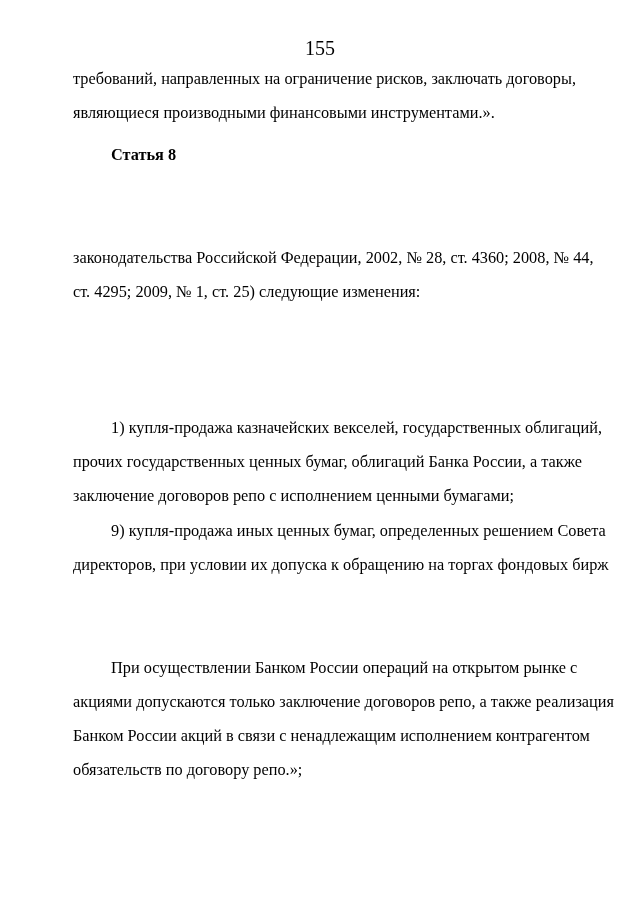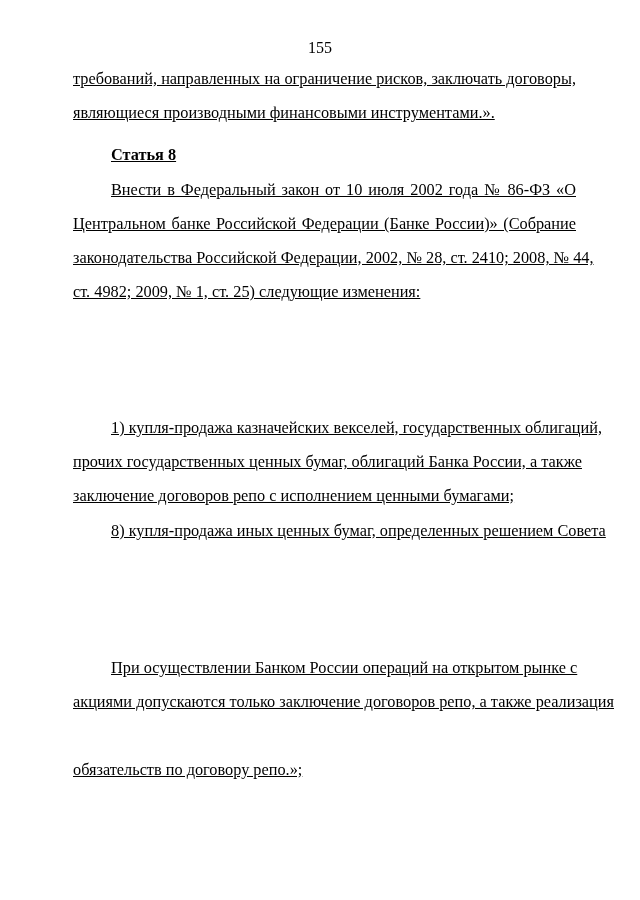--- a/index.html
+++ b/index.html
@@ -5,50 +5,50 @@
   html, body { margin: 0; padding: 0; background: #ffffff; }
   body { width: 640px; height: 900px; position: relative; overflow: hidden; }
   .page {
     position: absolute; left: 0; top: 0; width: 640px; height: 900px;
     background: #ffffff; color: #000000;
     font-family: "Liberation Serif", "DejaVu Serif", serif;
     font-size: 16.3px;
   }
   .page-number {
     position: absolute; top: 38px; left: 0; width: 640px;
-    text-align: center; font-size: 16px; line-height: 20px;
+    text-align: center; font-size: 20px; line-height: 20px;
   }
   .line {
     position: absolute; left: 73px; width: 503px;
-    line-height: 20px; white-space: nowrap; text-decoration: underline;
+    line-height: 20px; white-space: nowrap;
   }
   .line.justify { text-align: justify; text-align-last: justify; }
   .line.indent { left: 111px; width: 465px; }
   .bold { font-weight: bold; }
 </style>
 </head>
 <body>
 
 <div class="page">
   <div class="page-number">155</div>
 
   <div class="line justify" style="top:69px">требований, направленных на ограничение рисков, заключать договоры,</div>
   <div class="line" style="top:103px">являющиеся производными финансовыми инструментами.».</div>
 
   <div class="line indent bold" style="top:145px">Статья 8</div>
 
-  <div class="line indent justify" style="top:180px">Внести в Федеральный закон от 10 июля 2002 года № 86-ФЗ «О</div>
-  <div class="line justify" style="top:214px">Центральном банке Российской Федерации (Банке России)» (Собрание</div>
-  <div class="line justify" style="top:248px">законодательства Российской Федерации, 2002, № 28, ст. 2410; 2008, № 44,</div>
-  <div class="line" style="top:282px">ст. 4982; 2009, № 1, ст. 25) следующие изменения:</div>
+  <div class="line justify" style="top:248px">законодательства Российской Федерации, 2002, № 28, ст. 4360; 2008, № 44,</div>
+  <div class="line" style="top:282px">ст. 4295; 2009, № 1, ст. 25) следующие изменения:</div>
 
 
 
   <div class="line indent justify" style="top:418px">1) купля-продажа казначейских векселей, государственных облигаций,</div>
   <div class="line justify" style="top:452px">прочих государственных ценных бумаг, облигаций Банка России, а также</div>
   <div class="line" style="top:486px">заключение договоров репо с исполнением ценными бумагами;</div>
 
-  <div class="line indent justify" style="top:521px">8) купля-продажа иных ценных бумаг, определенных решением Совета</div>
+  <div class="line indent justify" style="top:521px">9) купля-продажа иных ценных бумаг, определенных решением Совета</div>
+  <div class="line justify" style="top:555px">директоров, при условии их допуска к обращению на торгах фондовых бирж</div>
 
   <div class="line indent justify" style="top:658px">При осуществлении Банком России операций на открытом рынке с</div>
   <div class="line justify" style="top:692px">акциями допускаются только заключение договоров репо, а также реализация</div>
+  <div class="line justify" style="top:726px">Банком России акций в связи с ненадлежащим исполнением  контрагентом</div>
   <div class="line" style="top:760px">обязательств по договору репо.»;</div>
 </div>
 
 </body></html>

